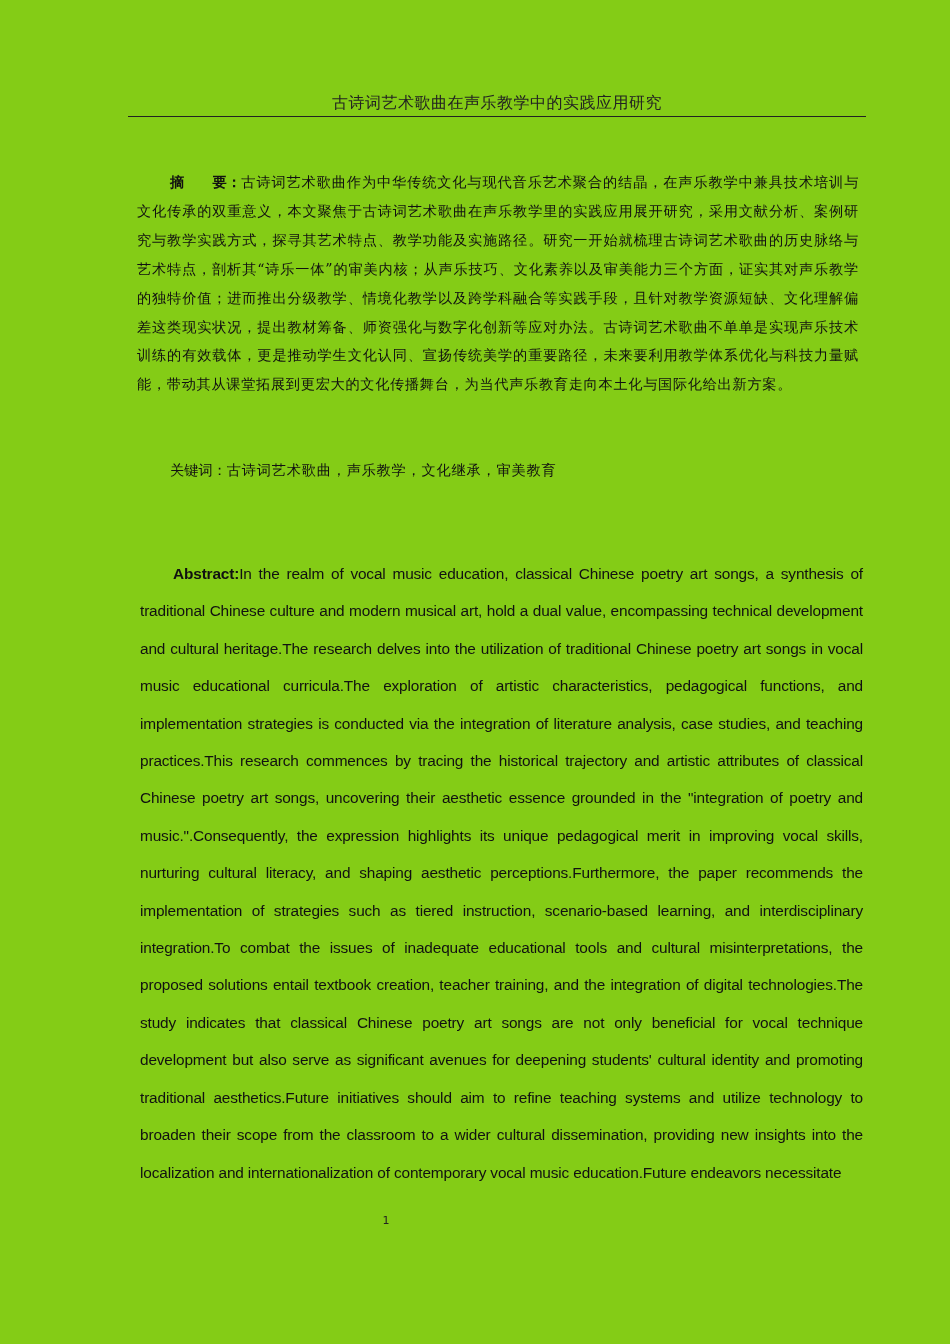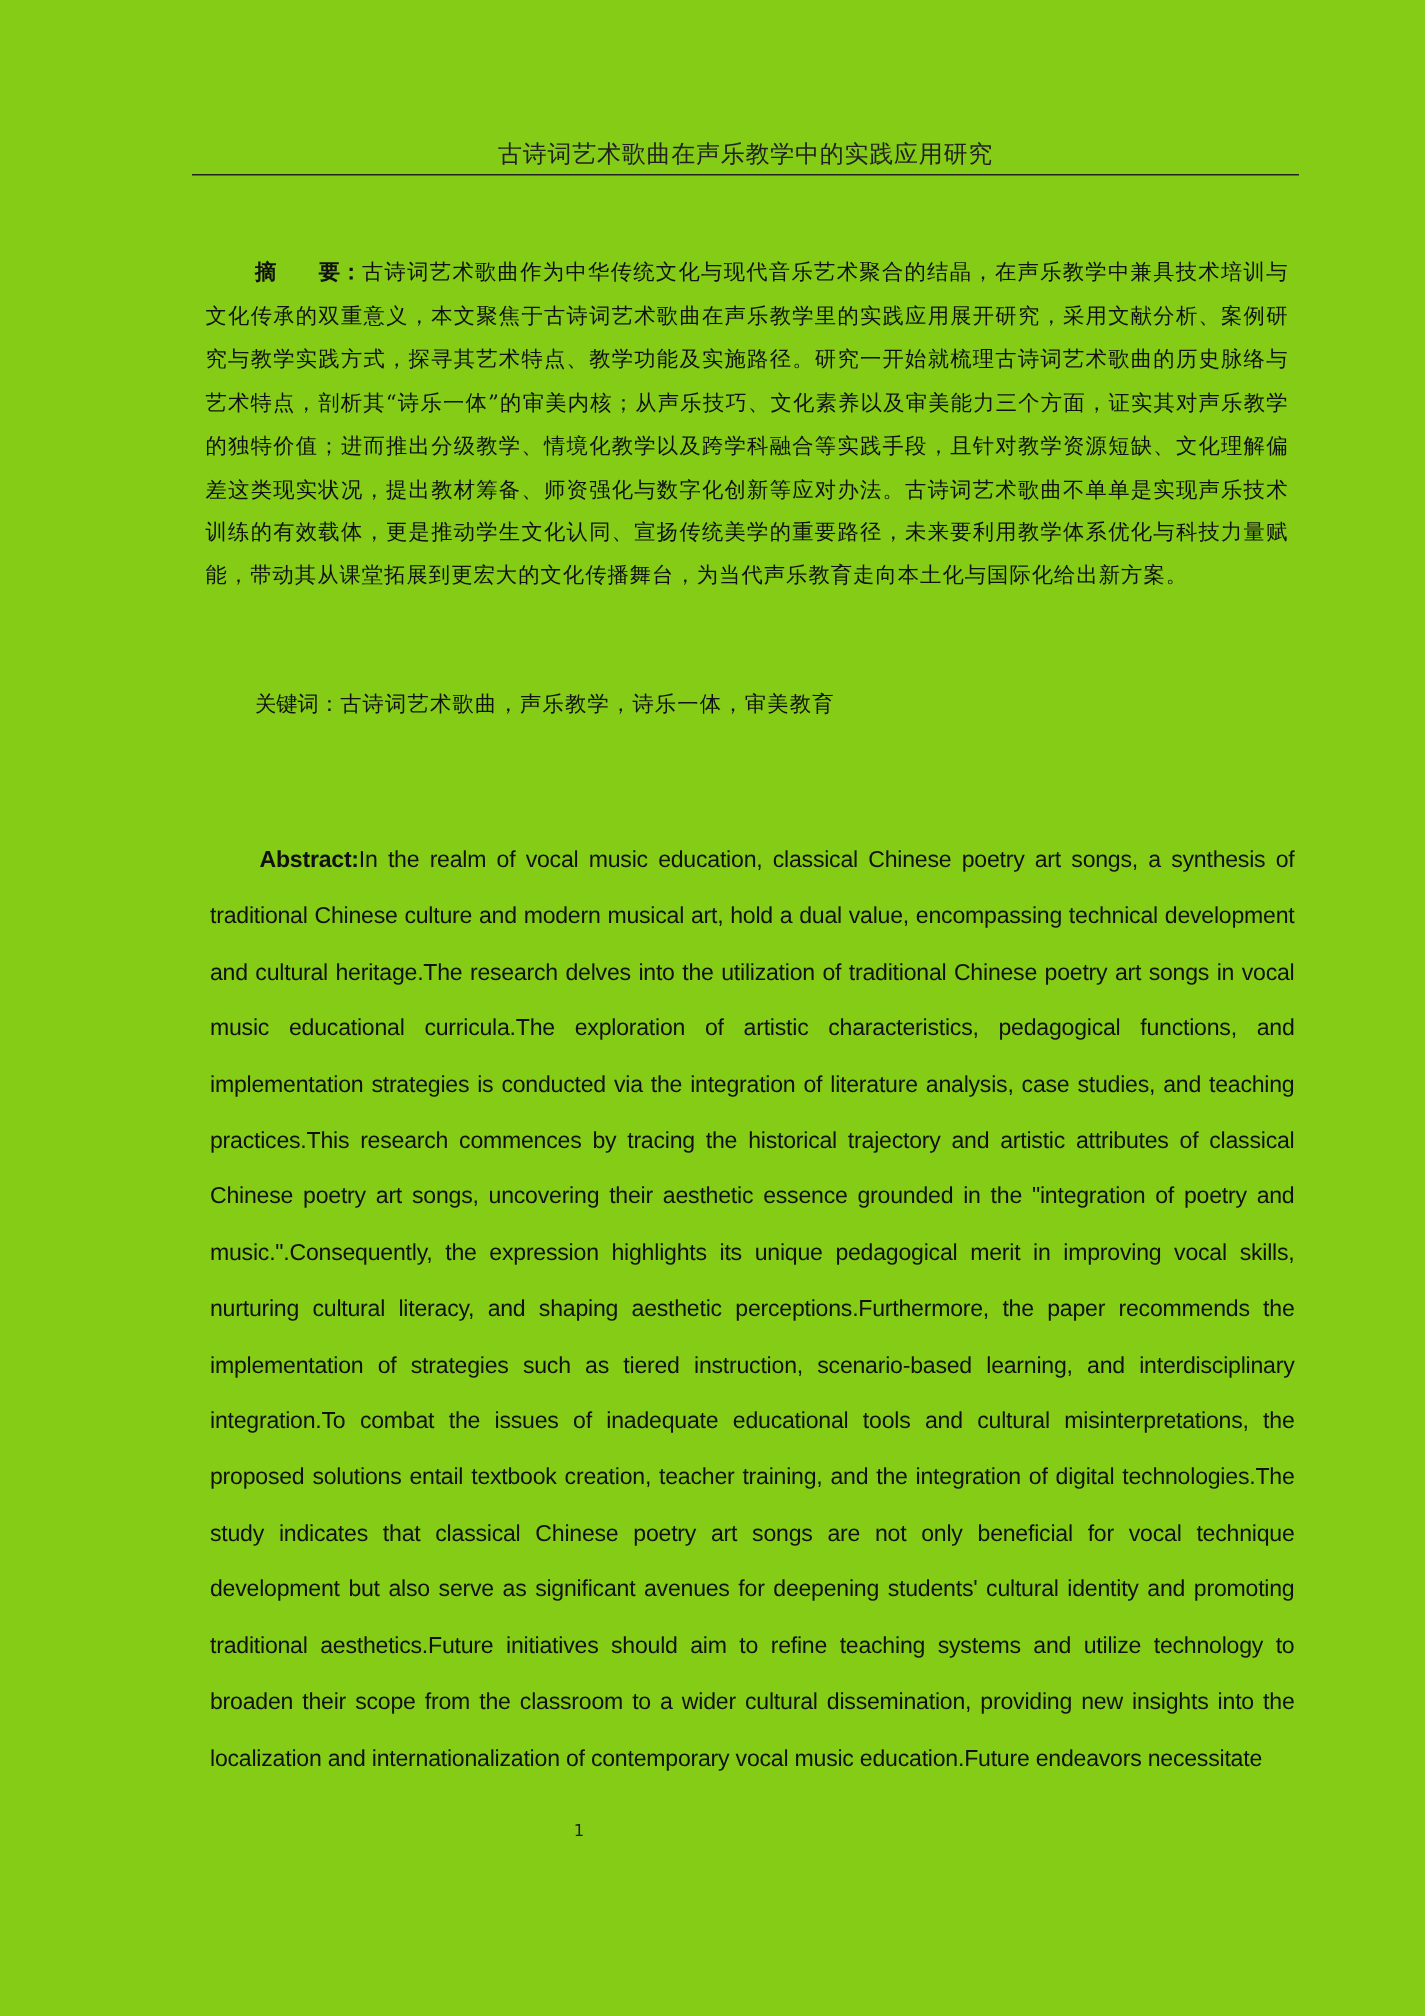--- a/index.html
+++ b/index.html
@@ -99,19 +99,19 @@
 <body>
 
 <div class="page">
 
   <div class="header">
     <span class="header-title">古诗词艺术歌曲在声乐教学中的实践应用研究</span>
   </div>
 
   <p class="cn-abstract"><span class="cn-label"><span>摘</span><span class="gap"></span><span>要：</span></span><span>古诗词艺术歌曲作为中华传统文化与现代音乐艺术聚合的结晶，在声乐教学中兼具技术培训与文化传承的双重意义，本文聚焦于古诗词艺术歌曲在声乐教学里的实践应用展开研究，采用文献分析、案例研究与教学实践方式，探寻其艺术特点、教学功能及实施路径。研究一开始就梳理古诗词艺术歌曲的历史脉络与艺术特点，剖析其“诗乐一体”的审美内核；从声乐技巧、文化素养以及审美能力三个方面，证实其对声乐教学的独特价值；进而推出分级教学、情境化教学以及跨学科融合等实践手段，且针对教学资源短缺、文化理解偏差这类现实状况，提出教材筹备、师资强化与数字化创新等应对办法。古诗词艺术歌曲不单单是实现声乐技术训练的有效载体，更是推动学生文化认同、宣扬传统美学的重要路径，未来要利用教学体系优化与科技力量赋能，带动其从课堂拓展到更宏大的文化传播舞台，为当代声乐教育走向本土化与国际化给出新方案。</span></p>
 
-  <div class="keywords"><span class="kw-label">关键词：</span><span>古诗词艺术歌曲，声乐教学，诗乐一体，审美教育</span></div>
+  <div class="keywords"><span class="kw-label">关键词：</span><span>古诗词艺术歌曲，声乐教学，文化继承，审美教育</span></div>
 
   <p class="en-abstract"><span class="en-label">Abstract:</span><span>In the realm of vocal music education, classical Chinese poetry art songs, a synthesis of traditional Chinese culture and modern musical art, hold a dual value, encompassing technical development and cultural heritage.The research delves into the utilization of traditional Chinese poetry art songs in vocal music educational curricula.The exploration of artistic characteristics, pedagogical functions, and implementation strategies is conducted via the integration of literature analysis, case studies, and teaching practices.This research commences by tracing the historical trajectory and artistic attributes of classical Chinese poetry art songs, uncovering their aesthetic essence grounded in the "integration of poetry and music.".Consequently, the expression highlights its unique pedagogical merit in improving vocal skills, nurturing cultural literacy, and shaping aesthetic perceptions.Furthermore, the paper recommends the implementation of strategies such as tiered instruction, scenario-based learning, and interdisciplinary integration.To combat the issues of inadequate educational tools and cultural misinterpretations, the proposed solutions entail textbook creation, teacher training, and the integration of digital technologies.The study indicates that classical Chinese poetry art songs are not only beneficial for vocal technique development but also serve as significant avenues for deepening students' cultural identity and promoting traditional aesthetics.Future initiatives should aim to refine teaching systems and utilize technology to broaden their scope from the classroom to a wider cultural dissemination, providing new insights into the localization and internationalization of contemporary vocal music education.Future endeavors necessitate</span></p>
 
   <div class="page-number">1</div>
 
 </div>
 
 </body></html>

